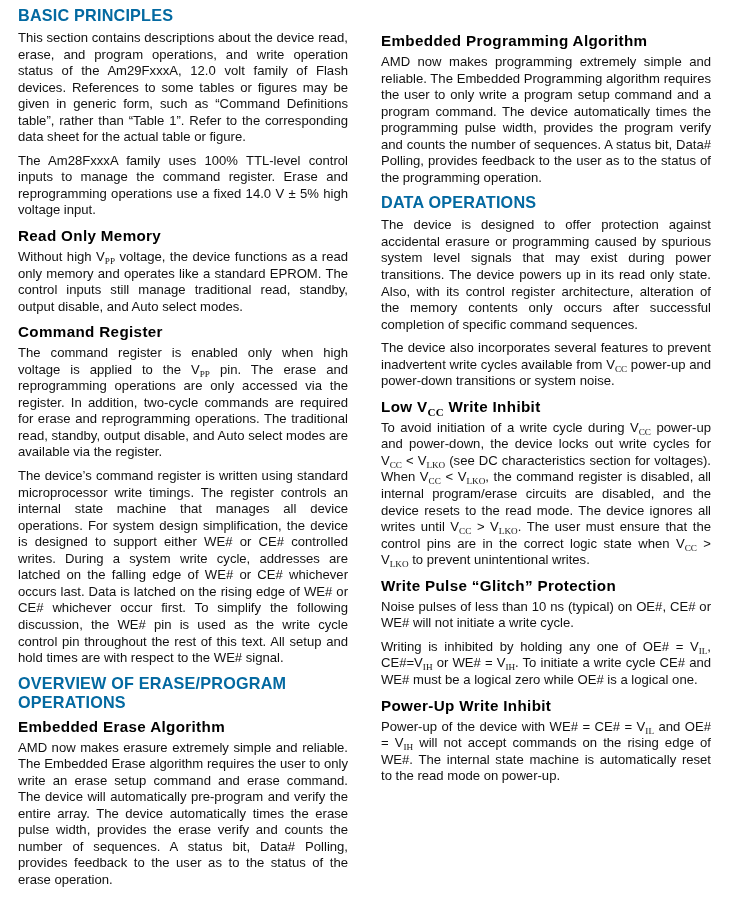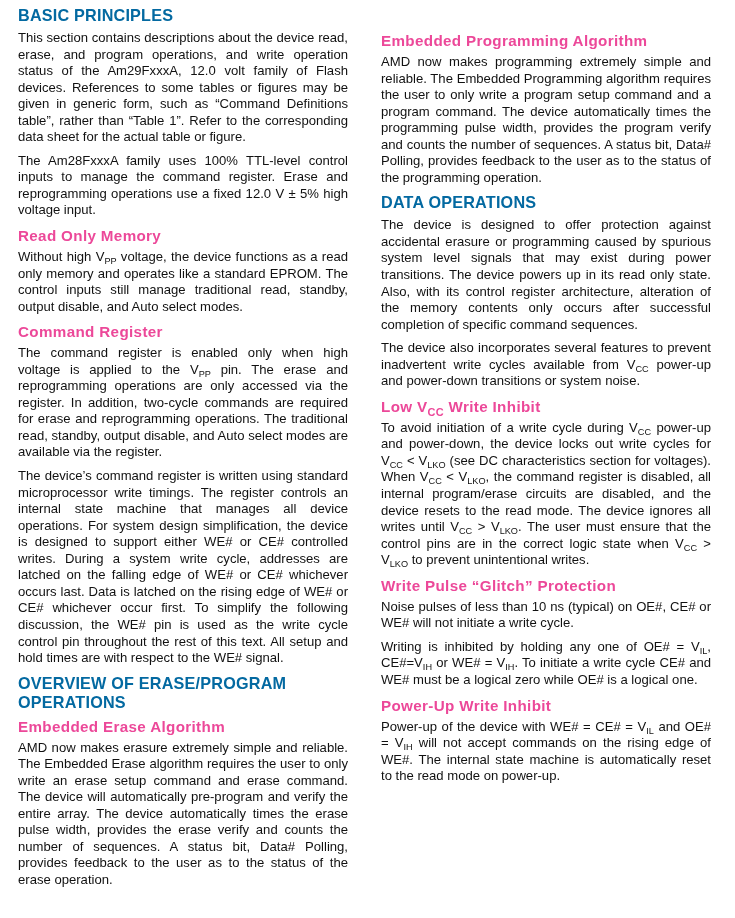--- a/index.html
+++ b/index.html
@@ -17,41 +17,41 @@
   .col-left  { left: 18px;  width: 330px; }
   .col-right { left: 381px; width: 330px; top: 31px; }
   h1.sec {
     font-family: "Liberation Sans", sans-serif;
     font-weight: bold; font-size: 16.2px; letter-spacing: 0.2px;
     margin: 0 0 5px 0; line-height: 19px; color: #0369a1;
   }
   h2.sub {
     font-family: "Liberation Sans", sans-serif;
     font-weight: bold; font-size: 15.2px; letter-spacing: 0.35px;
-    margin: 0 0 4px 0; line-height: 19px; color: #ec4899;
+    margin: 0 0 4px 0; line-height: 19px; color: #000000;
   }
   p.para {
     margin: 0 0 7px 0;
     font-size: 13.1px; line-height: 16.55px;
     text-align: justify; text-align-last: left;
     hyphens: manual;
   }
   p.para sub, h2.sub sub {
-    font-size: 70%; vertical-align: -3px; line-height: 0;
+    font-size: 70%; vertical-align: -3px; line-height: 0; font-family: Liberation Serif, serif;
   }
   h2.sub sub { font-size: 72%; vertical-align: -4px; }
 </style>
 </head>
 <body>
 
 <div class="page">
   <div class="col col-left" id="col-left">
       <h1 class="sec">BASIC PRINCIPLES</h1>
       <p class="para"><span>This section contains descriptions about the device read, erase, and program operations, and write operation status of the Am29FxxxA, 12.0 volt family of Flash devices. References to some tables or figures may be given in generic form, such as “Command Definitions table”, rather than “Table 1”. Refer to the corresponding data sheet for the actual table or figure.</span></p>
-      <p class="para"><span>The Am28FxxxA family uses 100% TTL-level control inputs to manage the command register. Erase and reprogramming operations use a fixed 12.0 V ± 5% high voltage input.</span></p>
+      <p class="para"><span>The Am28FxxxA family uses 100% TTL-level control inputs to manage the command register. Erase and reprogramming operations use a fixed 14.0 V ± 5% high voltage input.</span></p>
       <h2 class="sub"><span>Read Only Memory</span></h2>
       <p class="para"><span>Without high V</span><sub>PP</sub><span> voltage, the device functions as a read only memory and operates like a standard EPROM. The control inputs still manage traditional read, standby, output disable, and Auto select modes.</span></p>
       <h2 class="sub"><span>Command Register</span></h2>
       <p class="para"><span>The command register is enabled only when high voltage is applied to the V</span><sub>PP</sub><span> pin. The erase and reprogramming operations are only accessed via the register. In addition, two-cycle commands are required for erase and reprogramming operations. The traditional read, standby, output disable, and Auto select modes are available via the register.</span></p>
       <p class="para"><span>The device’s command register is written using standard microprocessor write timings. The register controls an internal state machine that manages all device operations. For system design simplification, the device is designed to support either WE# or CE# controlled writes. During a system write cycle, addresses are latched on the falling edge of WE# or CE# whichever occurs last. Data is latched on the rising edge of WE# or CE# whichever occur first. To simplify the following discussion, the WE# pin is used as the write cycle control pin throughout the rest of this text. All setup and hold times are with respect to the WE# signal.</span></p>
       <h1 class="sec">OVERVIEW OF ERASE/PROGRAM OPERATIONS</h1>
       <h2 class="sub"><span>Embedded Erase Algorithm</span></h2>
       <p class="para"><span>AMD now makes erasure extremely simple and reliable. The Embedded Erase algorithm requires the user to only write an erase setup command and erase command. The device will automatically pre-program and verify the entire array. The device automatically times the erase pulse width, provides the erase verify and counts the number of sequences. A status bit, Data# Polling, provides feedback to the user as to the status of the erase operation.</span></p>
     </div>
   <div class="col col-right" id="col-right">

